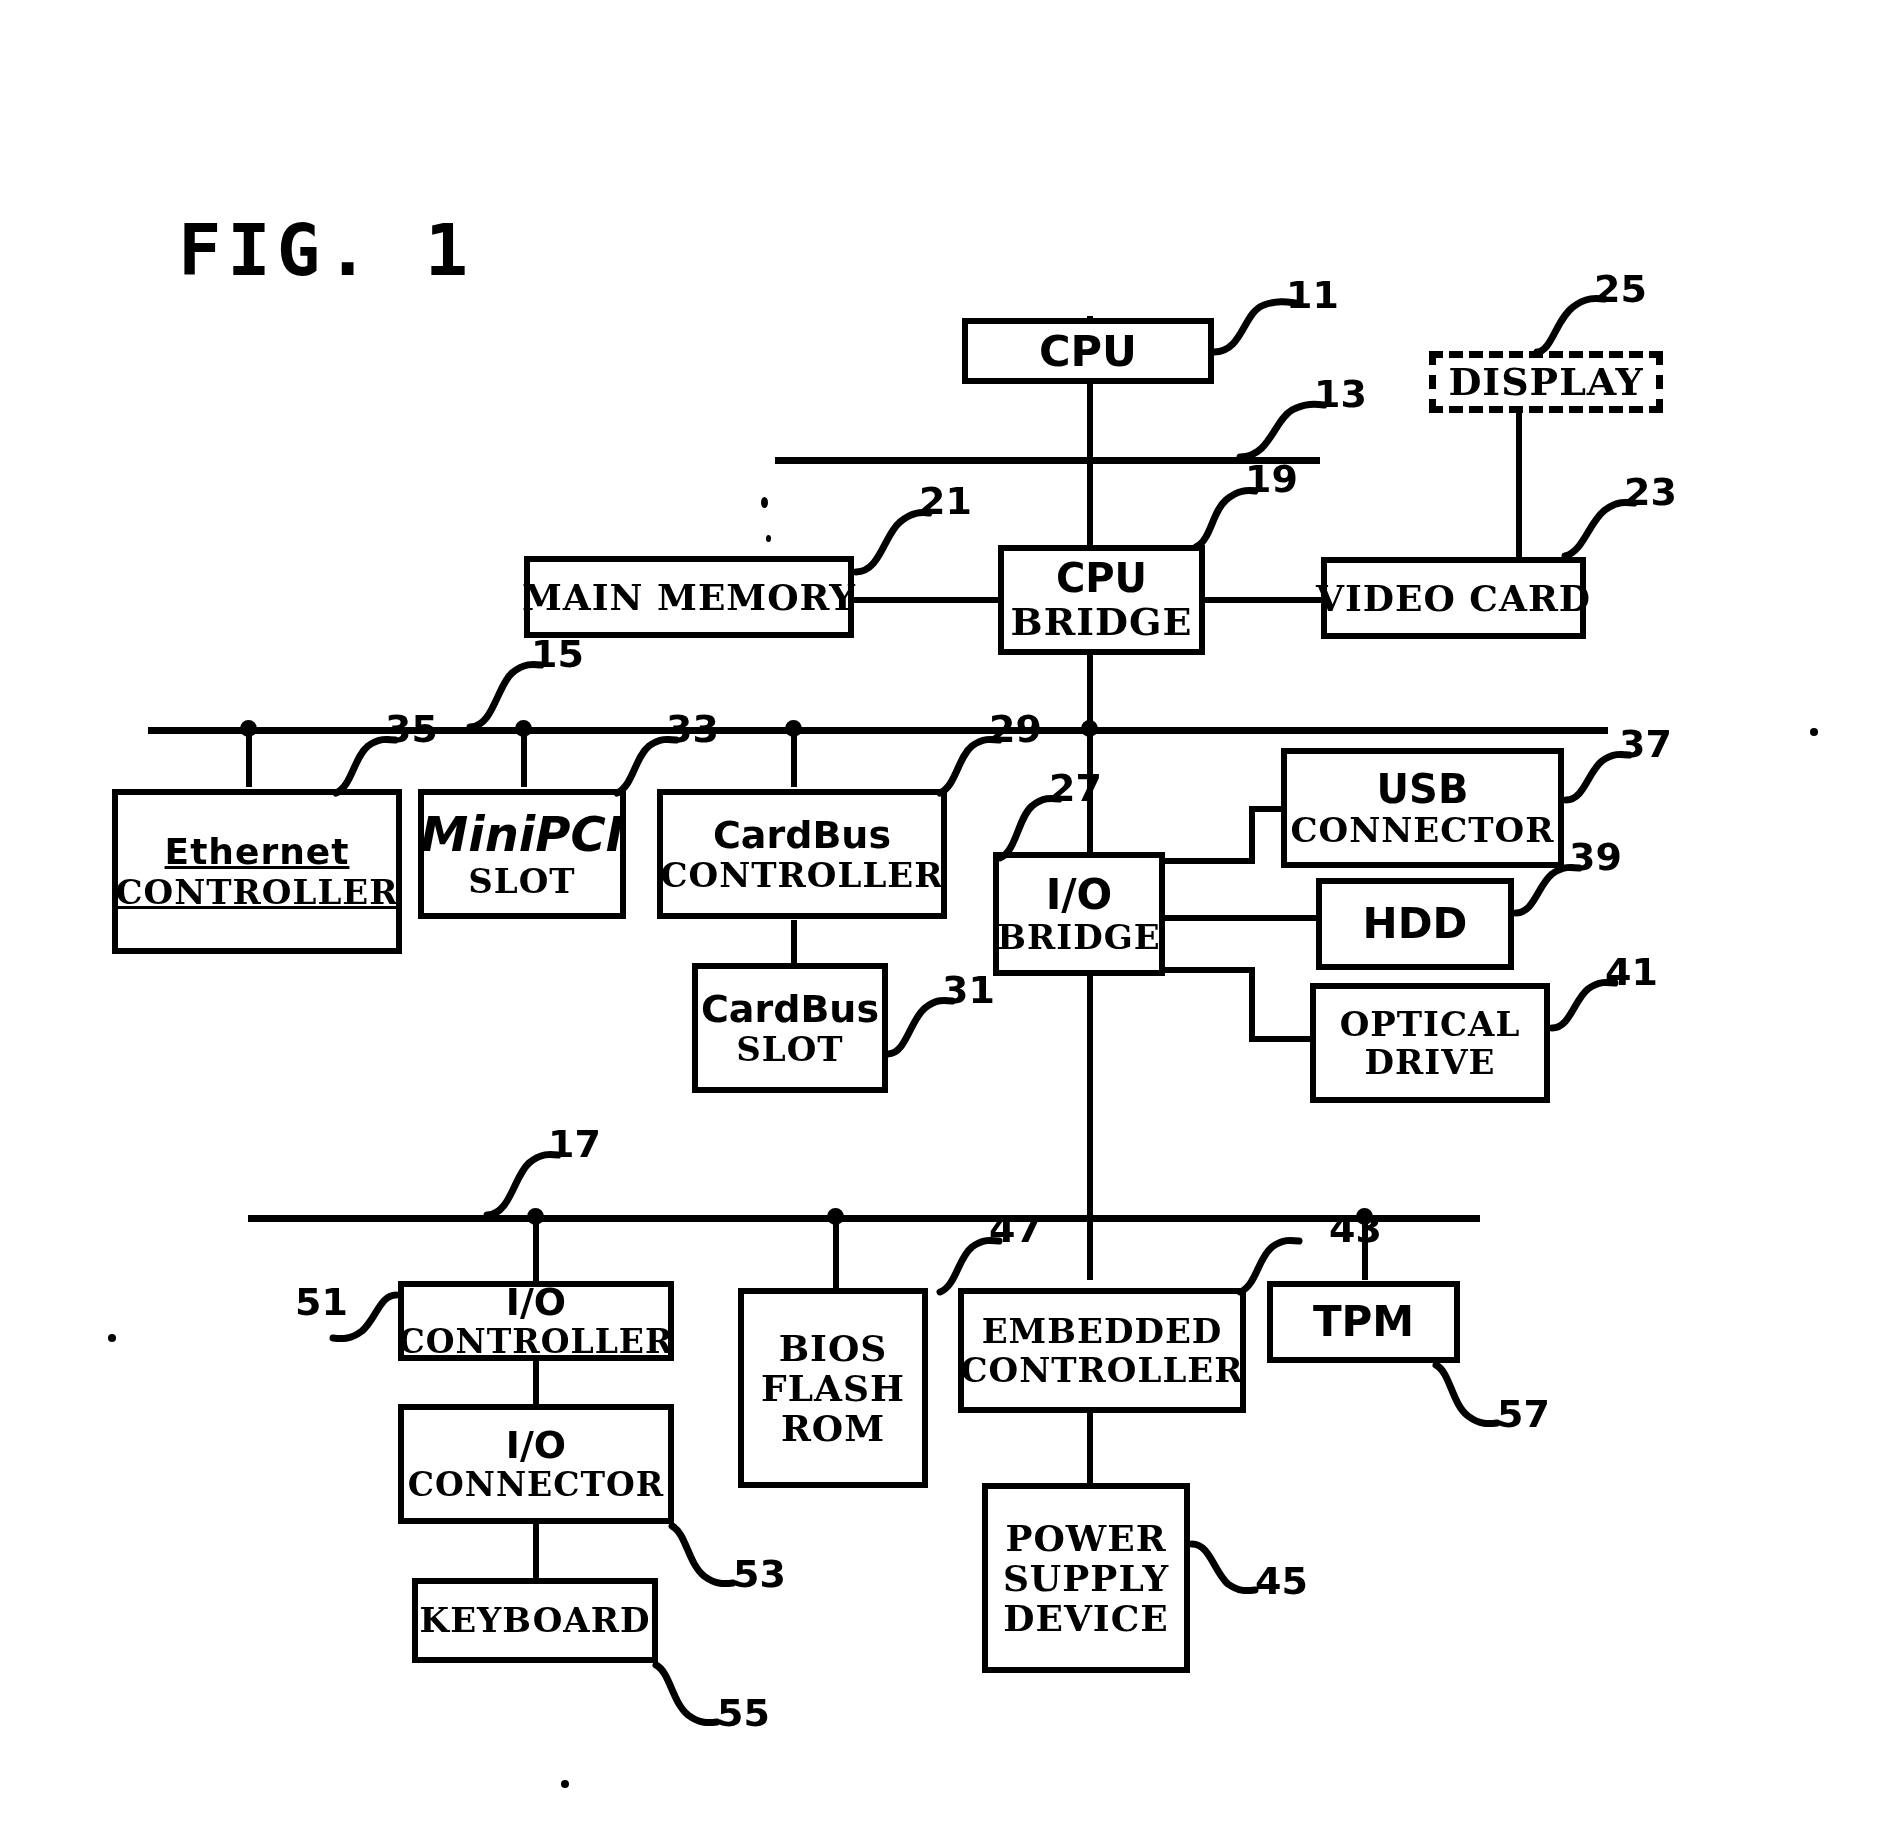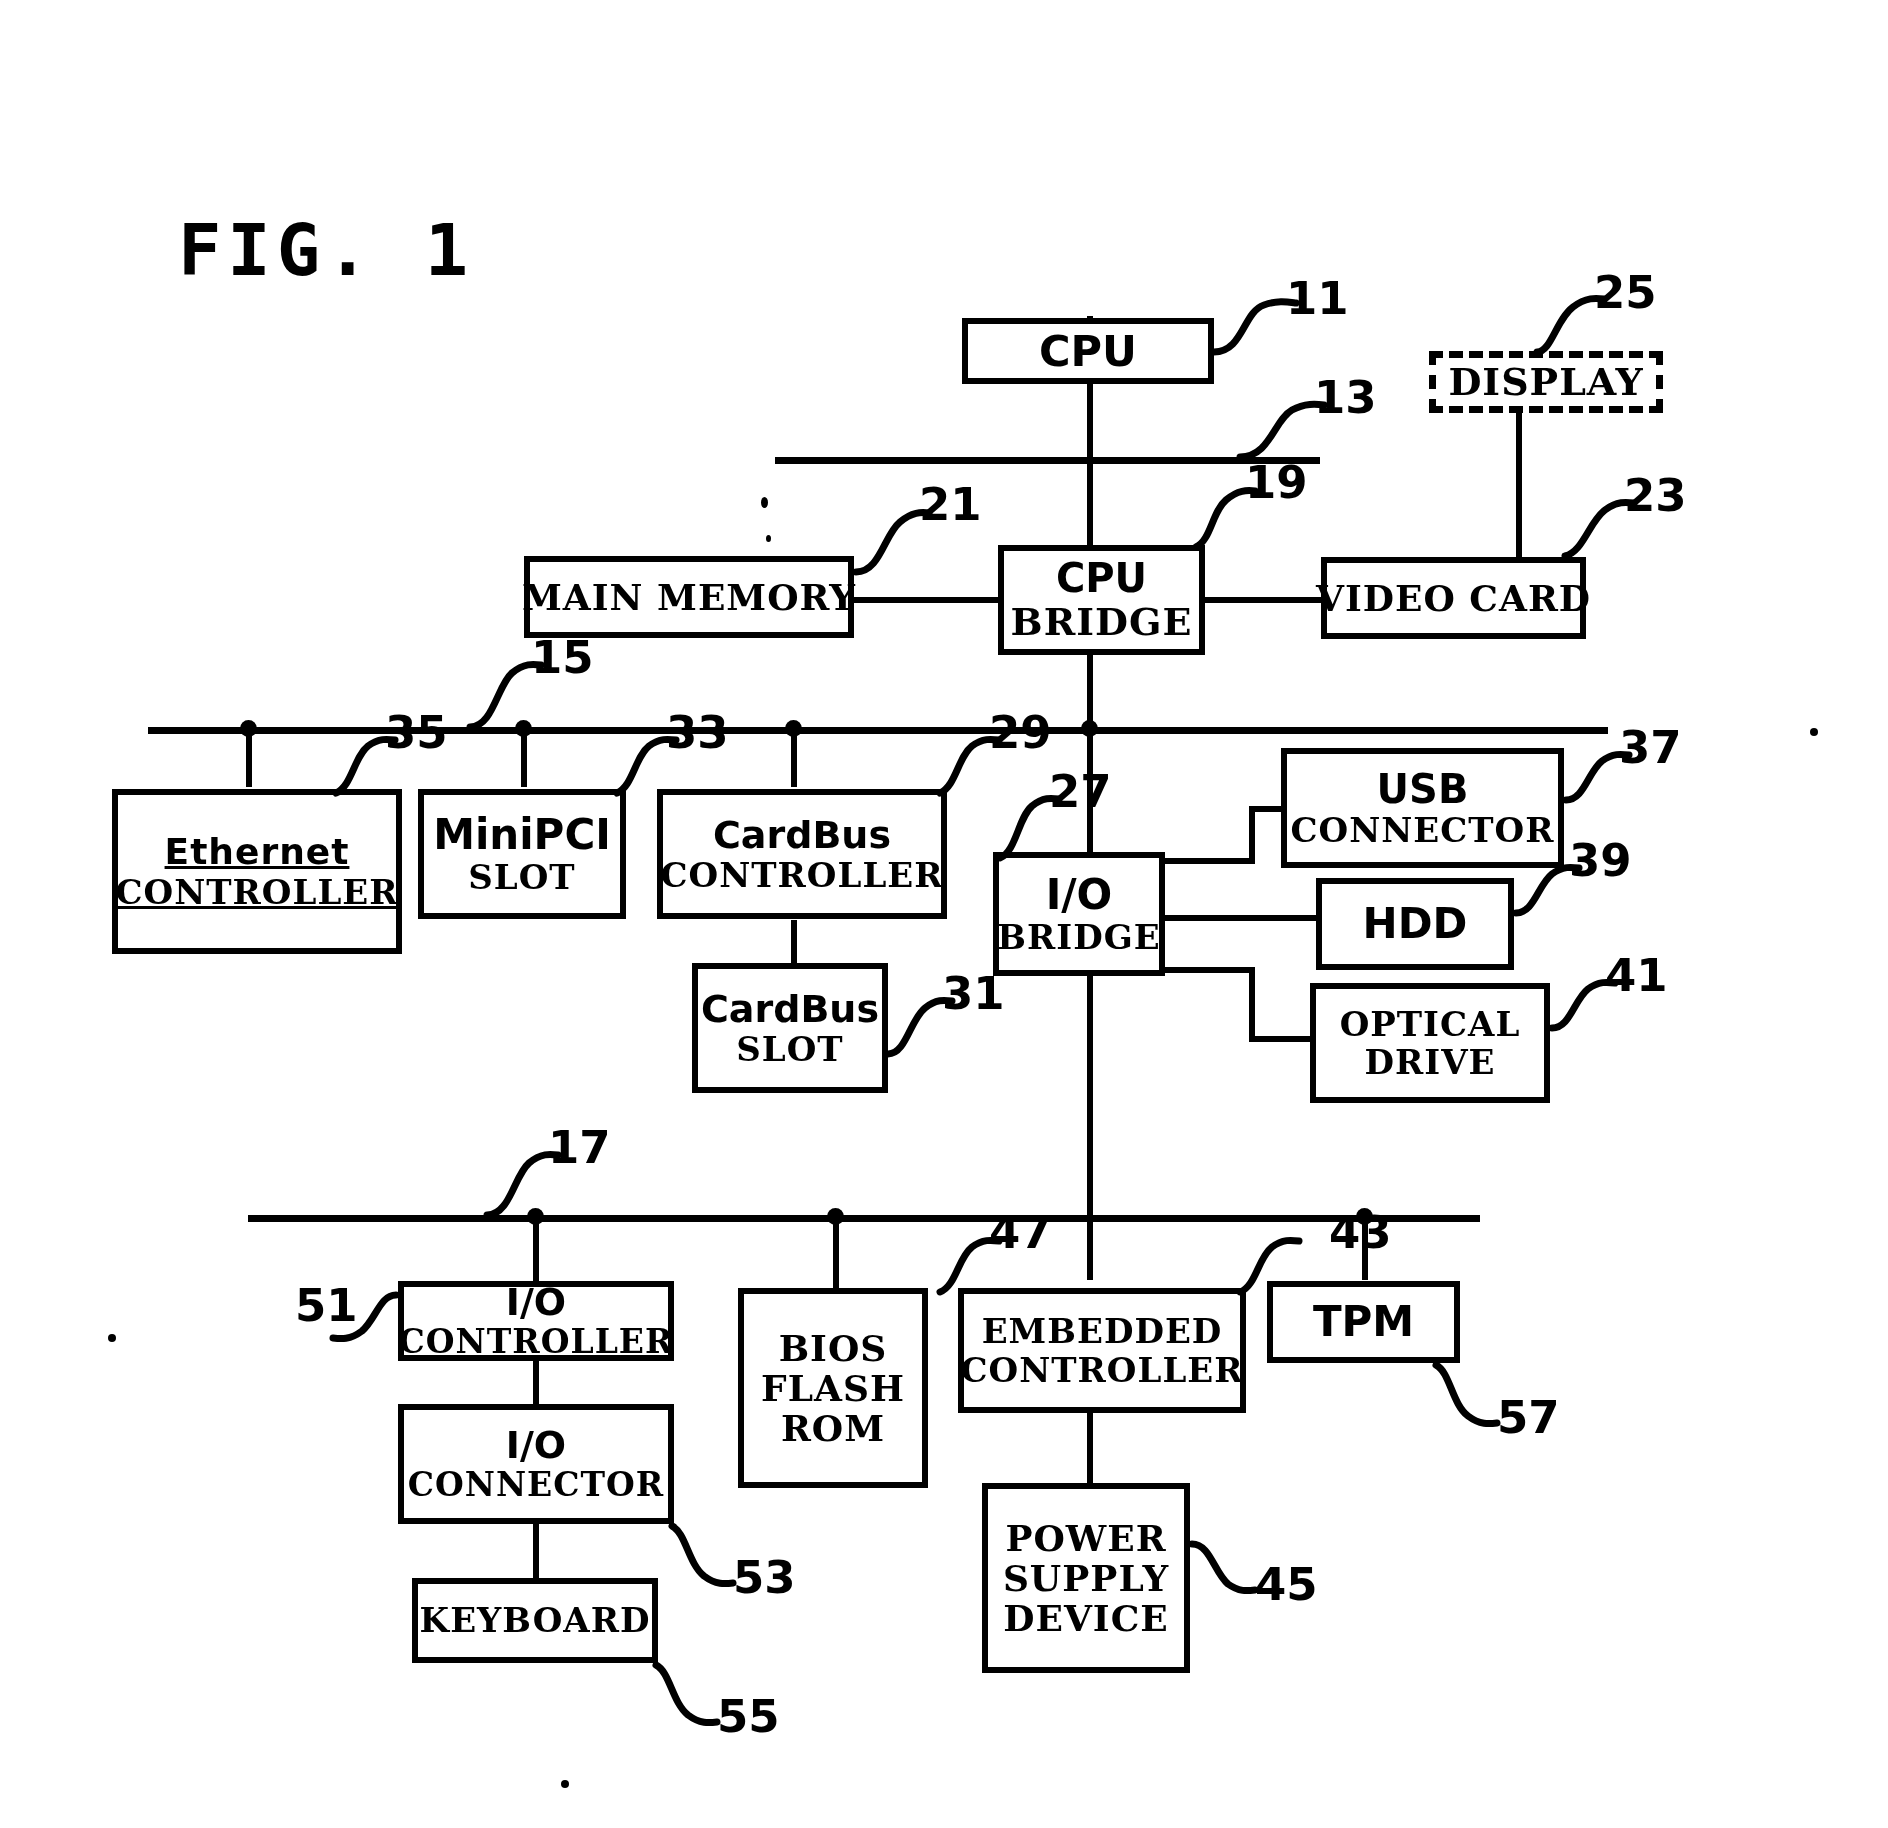--- a/index.html
+++ b/index.html
@@ -80,21 +80,21 @@
     background:#000;
     border-radius:50%;
     z-index:4;
   }
 
   
   .ref{
     position:absolute;
     font-family:"DejaVu Sans","Liberation Sans",sans-serif;
     font-weight:700;
-    font-size:45px;
+    font-size:38px;
     line-height:1;
     white-space:nowrap;
     z-index:8;
     text-align:right;
   }
 
   
   #leaders{
     position:absolute;
     left:0;top:0;
@@ -193,21 +193,21 @@
   <div class="box slab" style="left:1321px; top:557px; width:265px; height:82px; font-size:36px;">
     <span class="ln">VIDEO CARD</span>
   </div>
 
   <div class="box slab" style="left:112px; top:789px; width:290px; height:165px; font-size:34px;text-decoration:underline;">
     <span class="ln sans" style="font-size:36px;letter-spacing:1px;">Ethernet</span>
     <span class="ln">CONTROLLER</span>
   </div>
 
   <div class="box slab" style="left:418px; top:789px; width:208px; height:130px; font-size:34px;">
-    <span class="ln sans" style="font-size:42px;">MiniPCI</span>
+    <span class="ln sans" style="font-size:48px;font-style:italic;">MiniPCI</span>
     <span class="ln">SLOT</span>
   </div>
 
   <div class="box slab" style="left:657px; top:789px; width:290px; height:130px; font-size:34px;">
     <span class="ln sans" style="font-size:38px;">CardBus</span>
     <span class="ln">CONTROLLER</span>
   </div>
 
   <div class="box slab" style="left:692px; top:963px; width:196px; height:130px; font-size:34px;">
     <span class="ln sans" style="font-size:38px;">CardBus</span>

